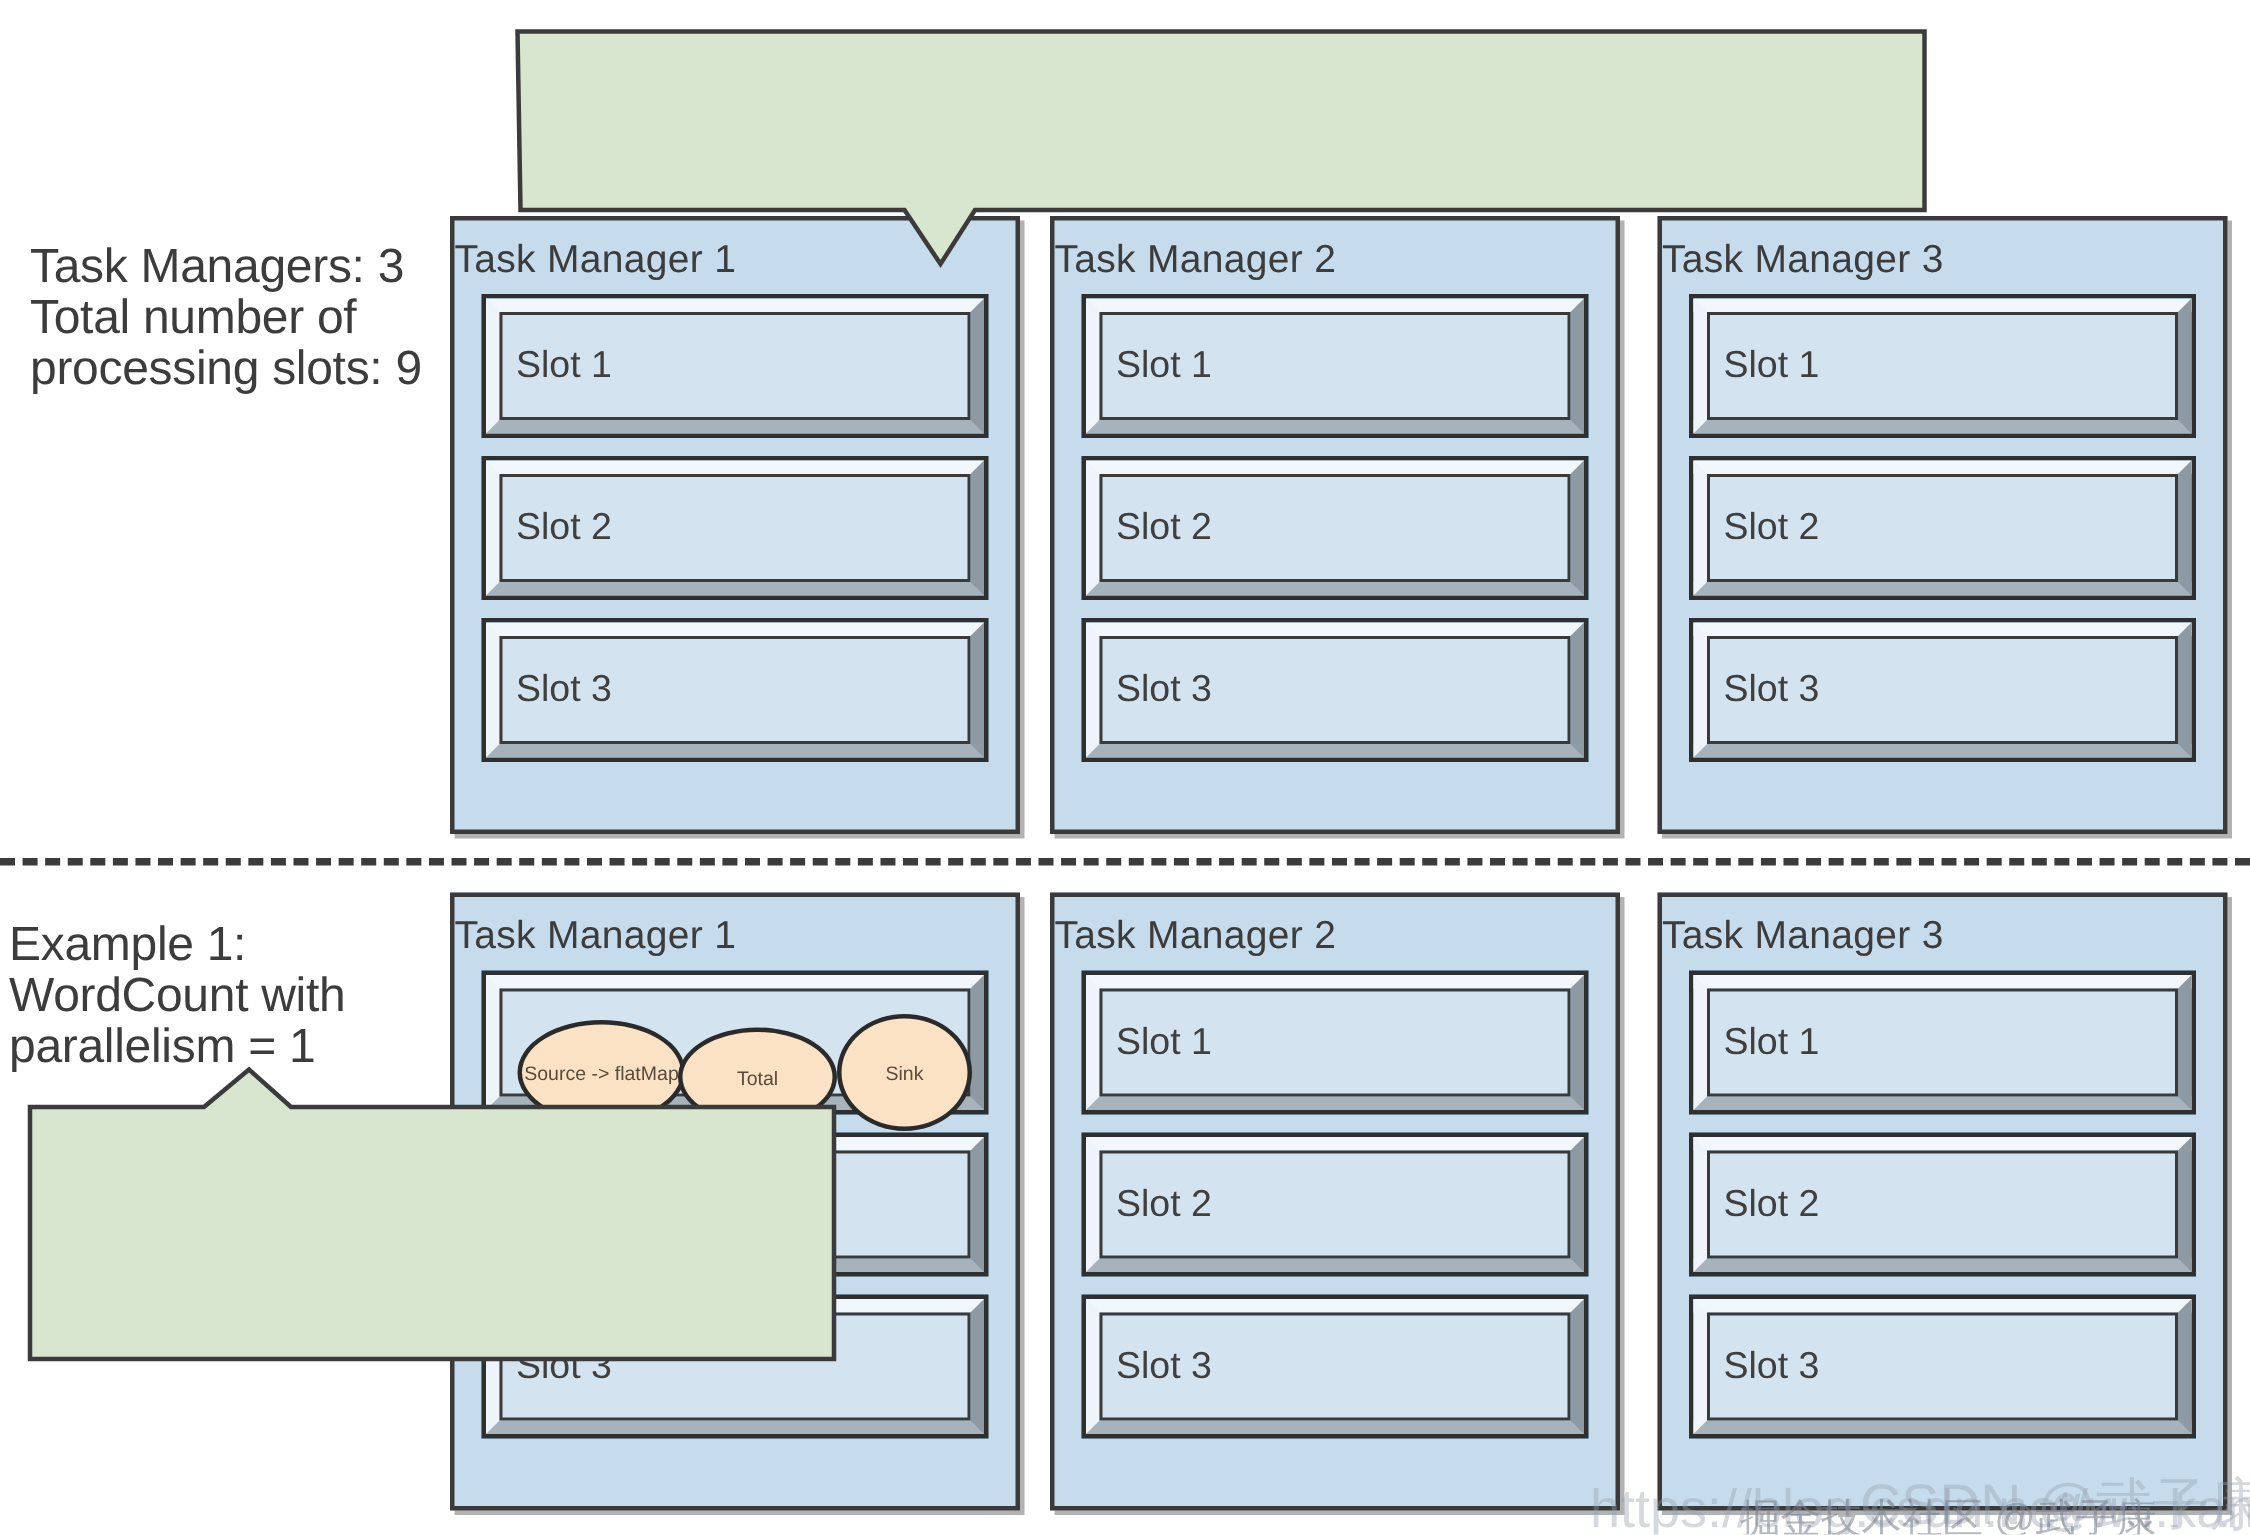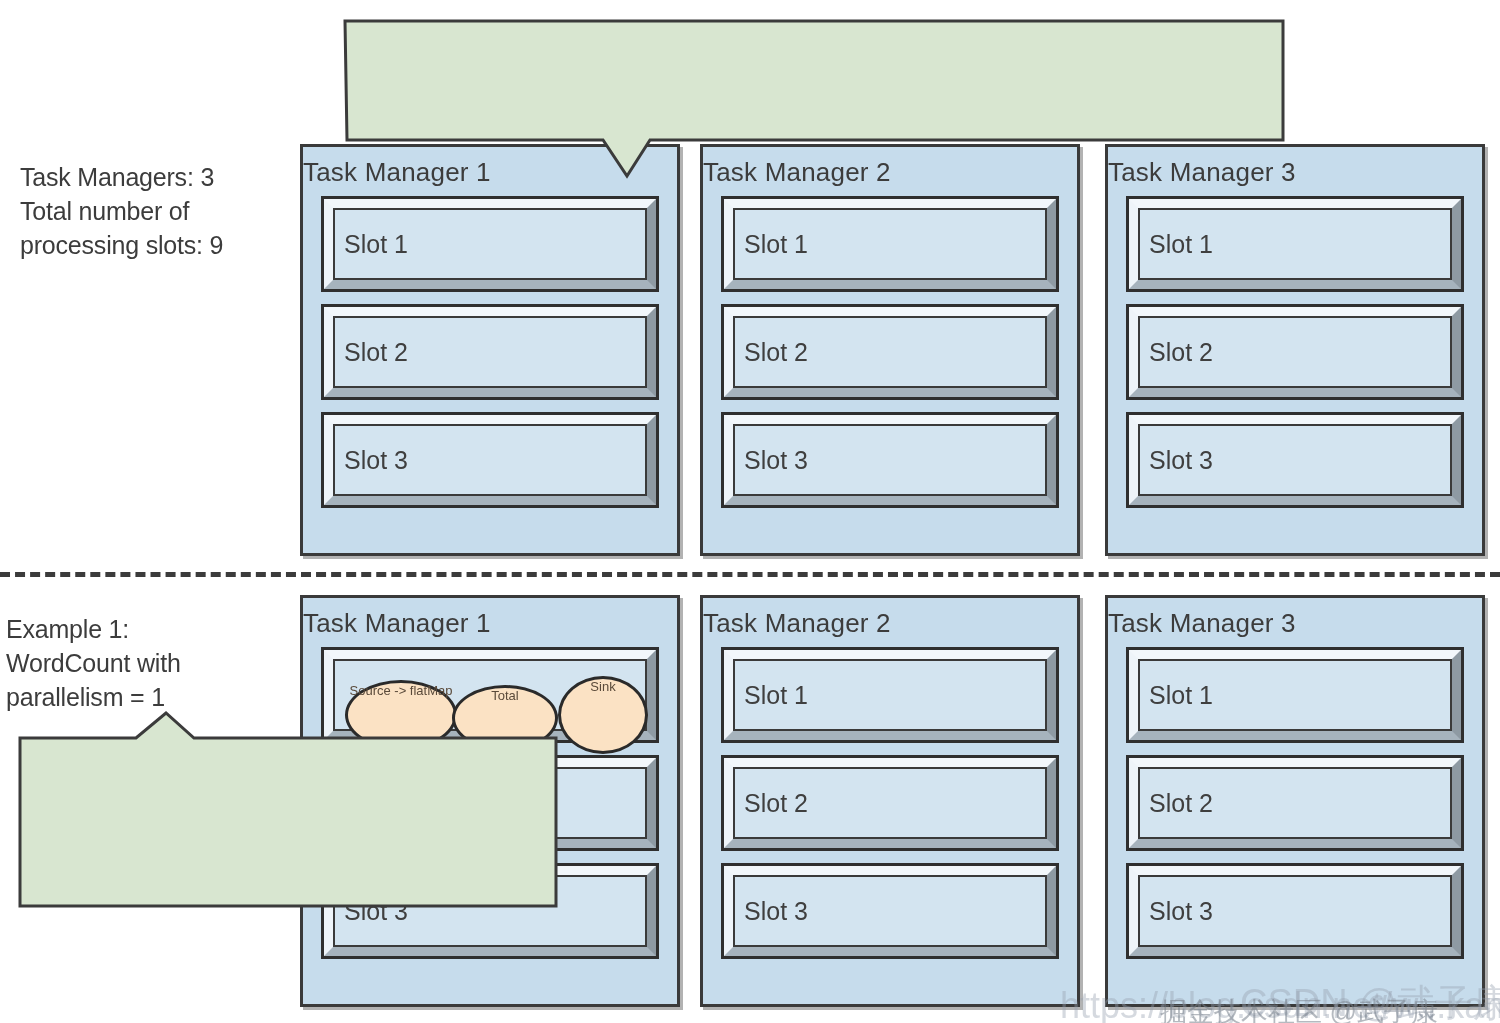--- a/index.html
+++ b/index.html
@@ -10,21 +10,21 @@
     font-family: "Liberation Sans", sans-serif;
     color: #333;
     position: relative;
     overflow: hidden;
   }
   #stage { position:absolute; inset:0; }
 
   
   .side-note {
     position: absolute;
-    font-size: 25px;
+    font-size: 32px;
     line-height: 34px;
     color: #3c3c3c;
     white-space: pre-line;
     letter-spacing: -0.2px;
   }
   #note-top   { left: 20px;  top: 160px; width: 280px; }
   #note-bottom{ left: 6px;  top: 612px; width: 280px; }
 
   
   #divider {
@@ -92,21 +92,21 @@
 
   
   .tail-svg { position:absolute; z-index:31; overflow:visible; }
 
   
   .ellipse {
     position:absolute;
     background:#fbe2c4;
     border:3px solid #2a2a2a;
     border-radius:50%;
-    display:flex; justify-content:center;
+    display:flex; align-items:center; justify-content:center;
     text-align:center;
     font-size:13px;
     line-height:15px;
     color:#5a4a3a;
     z-index: 20;
   }
 
   
   .wm {
     position:absolute;

